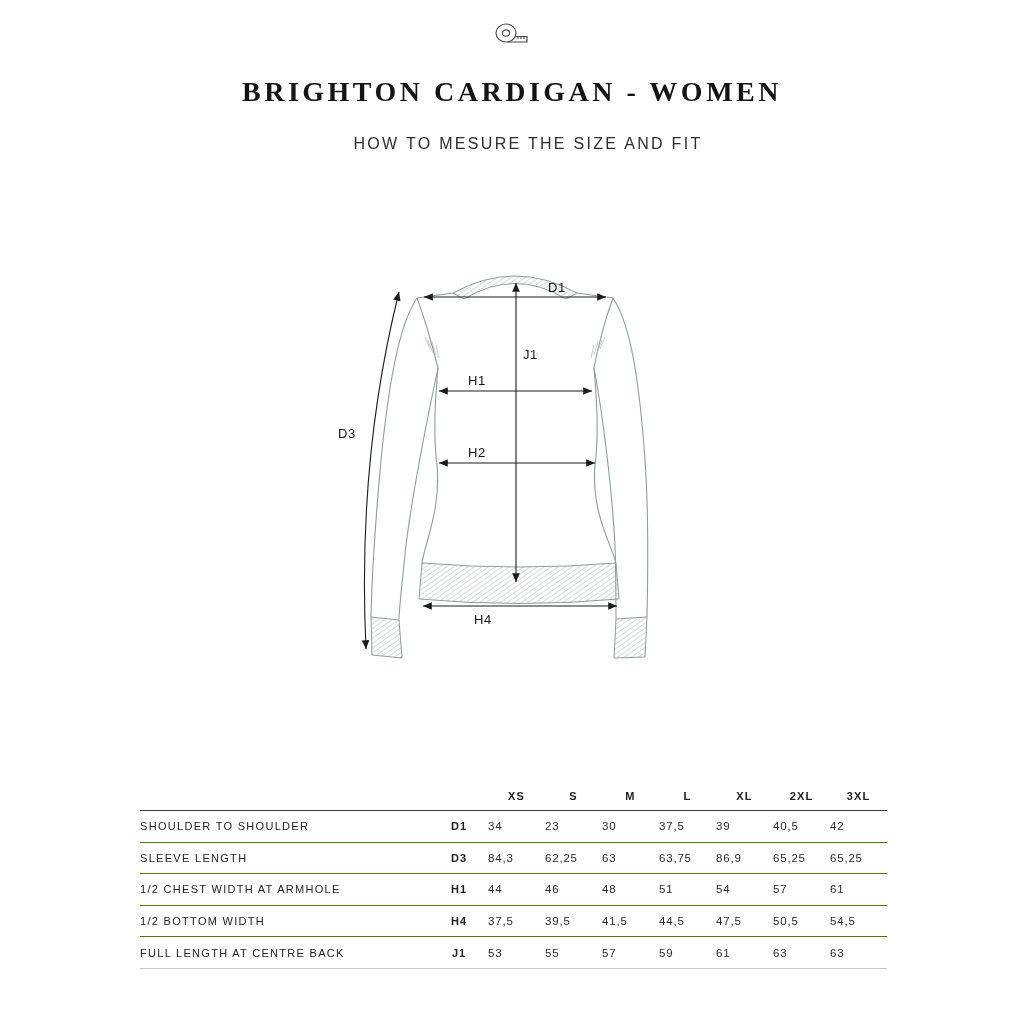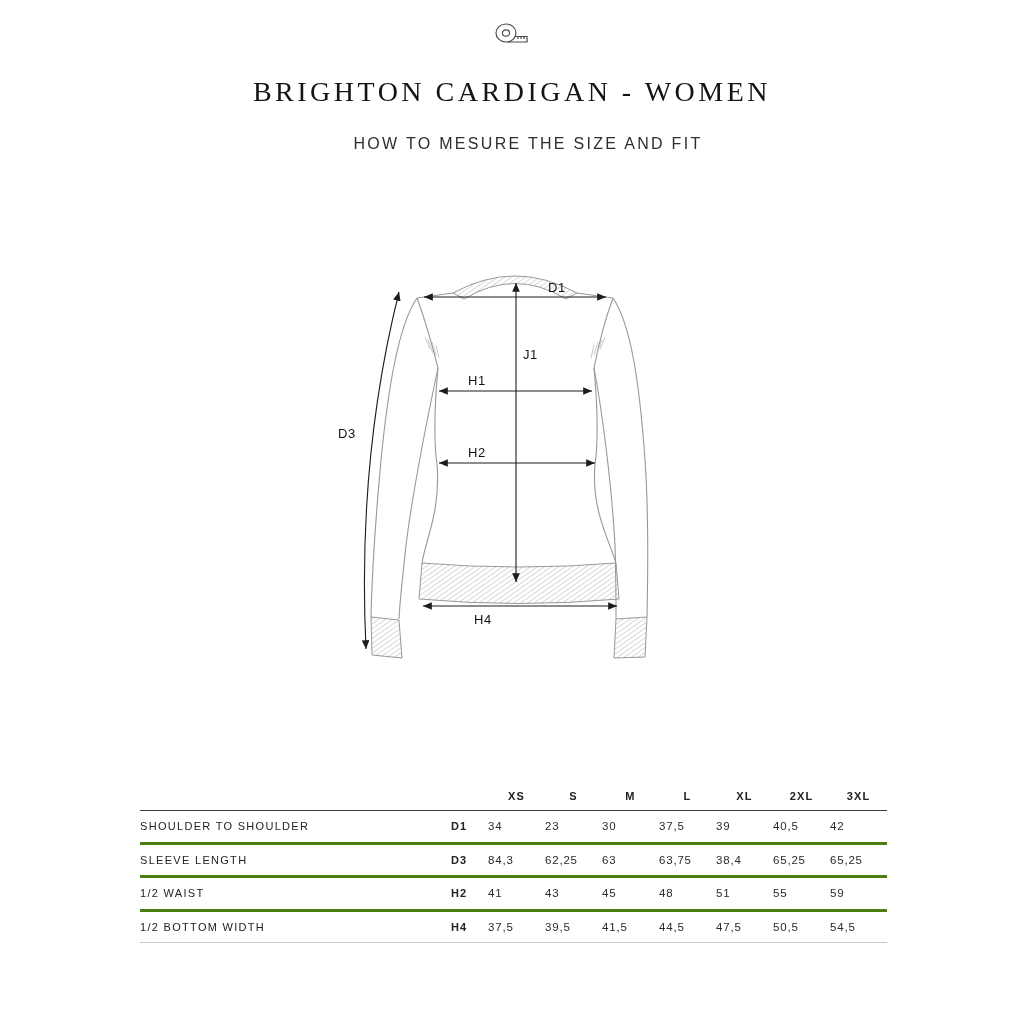--- a/index.html
+++ b/index.html
@@ -3,21 +3,21 @@
 <meta charset="utf-8">
 <style>
   html,body{margin:0;padding:0;background:#ffffff;}
   .page{
     position:relative;width:1024px;height:1023px;background:#fff;
     font-family:"Liberation Sans",sans-serif;overflow:hidden;color:#1f1f1f;
   }
   .tape-icon{position:absolute;top:22px;left:0;width:100%;display:flex;justify-content:center;}
   .title{
     position:absolute;top:76px;left:0;width:100%;text-align:center;margin:0;
-    font-family:"Liberation Serif",serif;font-weight:400;font-size:28px;
+    font-family:"Liberation Serif",serif;font-weight:700;font-size:28px;
     letter-spacing:3.5px;color:#141414;
   }
   .subtitle{
     position:absolute;top:135px;left:0;width:100%;text-align:center;
     font-size:16px;letter-spacing:2.3px;color:#2e2e2e;margin-left:16px;
   }
   .diagram{position:absolute;top:0;left:0;pointer-events:none;}
   .garment{stroke:#949a9a;stroke-width:1.1;fill:none;}
   .garment-hatch{stroke:#949a9a;stroke-width:1;fill:url(#hatch);}
   .gather{stroke:#b8bcbc;stroke-width:0.8;fill:none;}
@@ -26,21 +26,21 @@
 
   .size-table{
     position:absolute;left:140px;top:781px;border-collapse:collapse;table-layout:fixed;
   }
   .size-table th,.size-table td{padding:0;font-size:11px;color:#222;}
   .size-table th{height:29px;font-weight:700;letter-spacing:1.1px;text-align:center;vertical-align:middle;}
   .size-table td{height:30.6px;vertical-align:middle;}
   .size-table td.lbl{text-align:left;letter-spacing:1.3px;}
   .size-table td.code{font-weight:700;text-align:center;letter-spacing:1px;}
   .size-table td.val{letter-spacing:0.8px;font-size:11.5px;color:#2a2a2a;}
-  .size-table tbody td{border-top:3px solid #4d7c0f;}
+  .size-table tbody td{border-top:1px solid #4d7c0f;}
   .size-table tbody tr:first-child td{border-top:1px solid #3c3c3c;margin-left:8px;}
   .size-table tbody tr:last-child td{border-bottom:1px solid #c8c8c8;}
 </style>
 </head>
 <body>
 
 <div class="page">
 
   <div class="tape-icon">
     <svg width="36" height="26" viewBox="0 0 36 26">
@@ -157,42 +157,53 @@
         <td class="val">40,5</td>
         <td class="val">42</td>
       </tr>
       <tr>
         <td class="lbl">SLEEVE LENGTH</td>
         <td class="code">D3</td>
         <td class="val">84,3</td>
         <td class="val">62,25</td>
         <td class="val">63</td>
         <td class="val">63,75</td>
-        <td class="val">38,4</td>
+        <td class="val">86,9</td>
         <td class="val">65,25</td>
         <td class="val">65,25</td>
       </tr>
       <tr>
-        <td class="lbl">1/2 WAIST</td>
-        <td class="code">H2</td>
-        <td class="val">41</td>
-        <td class="val">43</td>
-        <td class="val">45</td>
+        <td class="lbl">1/2 CHEST WIDTH AT ARMHOLE</td>
+        <td class="code">H1</td>
+        <td class="val">44</td>
+        <td class="val">46</td>
         <td class="val">48</td>
         <td class="val">51</td>
-        <td class="val">55</td>
-        <td class="val">59</td>
+        <td class="val">54</td>
+        <td class="val">57</td>
+        <td class="val">61</td>
       </tr>
       <tr>
         <td class="lbl">1/2 BOTTOM WIDTH</td>
         <td class="code">H4</td>
         <td class="val">37,5</td>
         <td class="val">39,5</td>
         <td class="val">41,5</td>
         <td class="val">44,5</td>
         <td class="val">47,5</td>
         <td class="val">50,5</td>
         <td class="val">54,5</td>
       </tr>
+      <tr>
+        <td class="lbl">FULL LENGTH AT CENTRE BACK</td>
+        <td class="code">J1</td>
+        <td class="val">53</td>
+        <td class="val">55</td>
+        <td class="val">57</td>
+        <td class="val">59</td>
+        <td class="val">61</td>
+        <td class="val">63</td>
+        <td class="val">63</td>
+      </tr>
     </tbody>
   </table>
 
 </div>
 
 </body></html>

